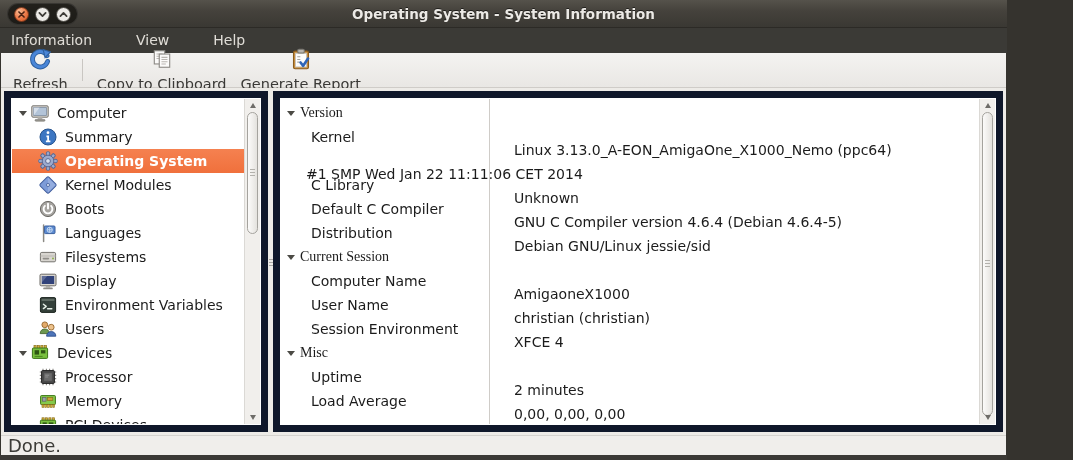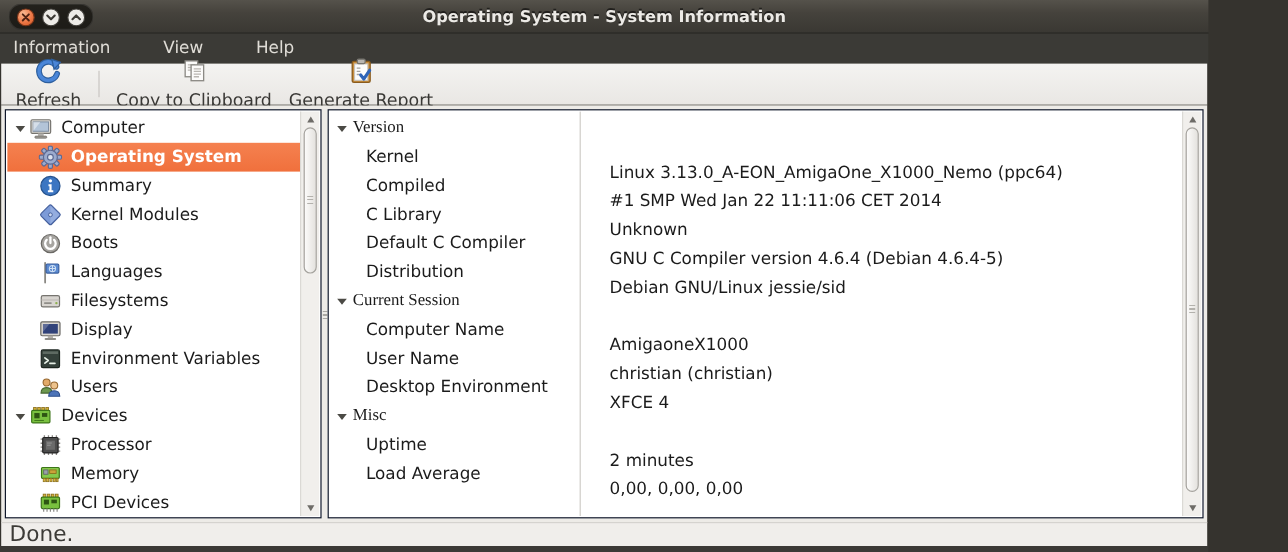--- a/index.html
+++ b/index.html
@@ -76,21 +76,21 @@
     flex: 1 1 auto;
     margin: 0 1px;
     background: #edebe7;
     display: flex;
     padding: 3px;
     position: relative;
     overflow: hidden;
   }
   .panel {
     background: #fff;
-    border: 1px solid #0f172a;
+    border: 7px solid #0f172a;
     position: relative;
     height: 100%;
   }
   .sidebar-panel { width: 264px; flex: 0 0 264px; }
   .splitter { width: 5px; flex: 0 0 5px; position: relative; }
   .splitter .grip {
     position: absolute; left: 0.5px; top: 168px; width: 4px; height: 9px;
     background: repeating-linear-gradient(to bottom, #aaa8a3 0 1px, transparent 1px 3px);
   }
   .details-panel { flex: 1 1 auto; }
@@ -243,20 +243,30 @@
               <svg viewBox="0 0 20 20">
                 <rect x="1.8" y="2.8" width="16.4" height="11.4" rx="1.2" fill="#dbd8d3" stroke="#76746f" stroke-width="1"></rect>
                 <rect x="3.6" y="4.6" width="12.8" height="7.8" fill="#b3c4d8" stroke="#7e8ea2" stroke-width="0.8"></rect>
                 <path d="M3.6 4.6 l6 0 -6 7.8 z" fill="rgba(255,255,255,0.45)"></path>
                 <rect x="7.6" y="14.2" width="4.8" height="2.2" fill="#b4b1ac"></rect>
                 <rect x="5" y="16.4" width="10" height="1.8" rx="0.9" fill="#99968f" stroke="#76746f" stroke-width="0.6"></rect>
               </svg>
             </span>
             <span class="label">Computer</span>
           </div>
+          <div class="tree-row child">
+            <span class="icon">
+              <svg viewBox="0 0 20 20">
+                <circle cx="10" cy="10" r="8" fill="#3c76c2" stroke="#26538e" stroke-width="1"></circle>
+                <circle cx="10" cy="5.7" r="1.4" fill="#fff"></circle>
+                <path d="M8.4 8.6 h2.6 v5 h1.4 v1.7 H7.9 v-1.7 h1.3 v-3.3 H8.4 z" fill="#fff"></path>
+              </svg>
+            </span>
+            <span class="label">Summary</span>
+          </div>
           <div class="tree-row child selected">
             <span class="icon">
               <svg viewBox="0 0 20 20">
                 <g transform="translate(10,10)">
                   <g fill="#9babce" stroke="#5c6a94" stroke-width="1">
                     <rect x="-1.7" y="-9.3" width="3.4" height="4.6" rx="1.2"></rect>
                     <rect x="-1.7" y="-9.3" width="3.4" height="4.6" rx="1.2" transform="rotate(45)"></rect>
                     <rect x="-1.7" y="-9.3" width="3.4" height="4.6" rx="1.2" transform="rotate(90)"></rect>
                     <rect x="-1.7" y="-9.3" width="3.4" height="4.6" rx="1.2" transform="rotate(135)"></rect>
                     <rect x="-1.7" y="-9.3" width="3.4" height="4.6" rx="1.2" transform="rotate(180)"></rect>
@@ -267,30 +277,20 @@
                   </g>
                   <circle r="2.4" fill="#dde4f0" stroke="#5c6a94" stroke-width="1"></circle>
                 </g>
               </svg>
             </span>
             <span class="label">Operating System</span>
           </div>
           <div class="tree-row child">
             <span class="icon">
               <svg viewBox="0 0 20 20">
-                <circle cx="10" cy="10" r="8" fill="#3c76c2" stroke="#26538e" stroke-width="1"></circle>
-                <circle cx="10" cy="5.7" r="1.4" fill="#fff"></circle>
-                <path d="M8.4 8.6 h2.6 v5 h1.4 v1.7 H7.9 v-1.7 h1.3 v-3.3 H8.4 z" fill="#fff"></path>
-              </svg>
-            </span>
-            <span class="label">Summary</span>
-          </div>
-          <div class="tree-row child">
-            <span class="icon">
-              <svg viewBox="0 0 20 20">
                 <rect x="3.8" y="3.8" width="12.4" height="12.4" rx="1.6" transform="rotate(45 10 10)" fill="#7d9bd8" stroke="#46619e" stroke-width="1"></rect>
                 <path d="M10 2.4 L17.6 10 L10 17.6 z" fill="rgba(255,255,255,0.18)"></path>
                 <circle cx="10" cy="10" r="1.6" fill="#cdd9ef" stroke="#46619e" stroke-width="0.8"></circle>
               </svg>
             </span>
             <span class="label">Kernel Modules</span>
           </div>
           <div class="tree-row child">
             <span class="icon">
               <svg viewBox="0 0 20 20">
@@ -449,21 +449,20 @@
                 <span class="tri-down"></span>
               </span>
               <span class="stitle">Version</span>
             </div>
           </div>
           <div class="drow">
             <div class="dkey">Kernel</div>
             <div class="dval">Linux 3.13.0_A-EON_AmigaOne_X1000_Nemo (ppc64)</div>
           </div>
           <div class="drow">
-            <div class="dkey">Compiled</div>
             <div class="dval">#1 SMP Wed Jan 22 11:11:06 CET 2014</div>
           </div>
           <div class="drow">
             <div class="dkey">C Library</div>
             <div class="dval">Unknown</div>
           </div>
           <div class="drow">
             <div class="dkey">Default C Compiler</div>
             <div class="dval">GNU C Compiler version 4.6.4 (Debian 4.6.4-5)</div>
           </div>
@@ -481,21 +480,21 @@
           </div>
           <div class="drow">
             <div class="dkey">Computer Name</div>
             <div class="dval">AmigaoneX1000</div>
           </div>
           <div class="drow">
             <div class="dkey">User Name</div>
             <div class="dval">christian (christian)</div>
           </div>
           <div class="drow">
-            <div class="dkey">Desktop Environment</div>
+            <div class="dkey">Session Environment</div>
             <div class="dval">XFCE 4</div>
           </div>
           <div class="drow section">
             <div class="dkey">
               <span class="expander">
                 <span class="tri-down"></span>
               </span>
               <span class="stitle">Misc</span>
             </div>
           </div>

